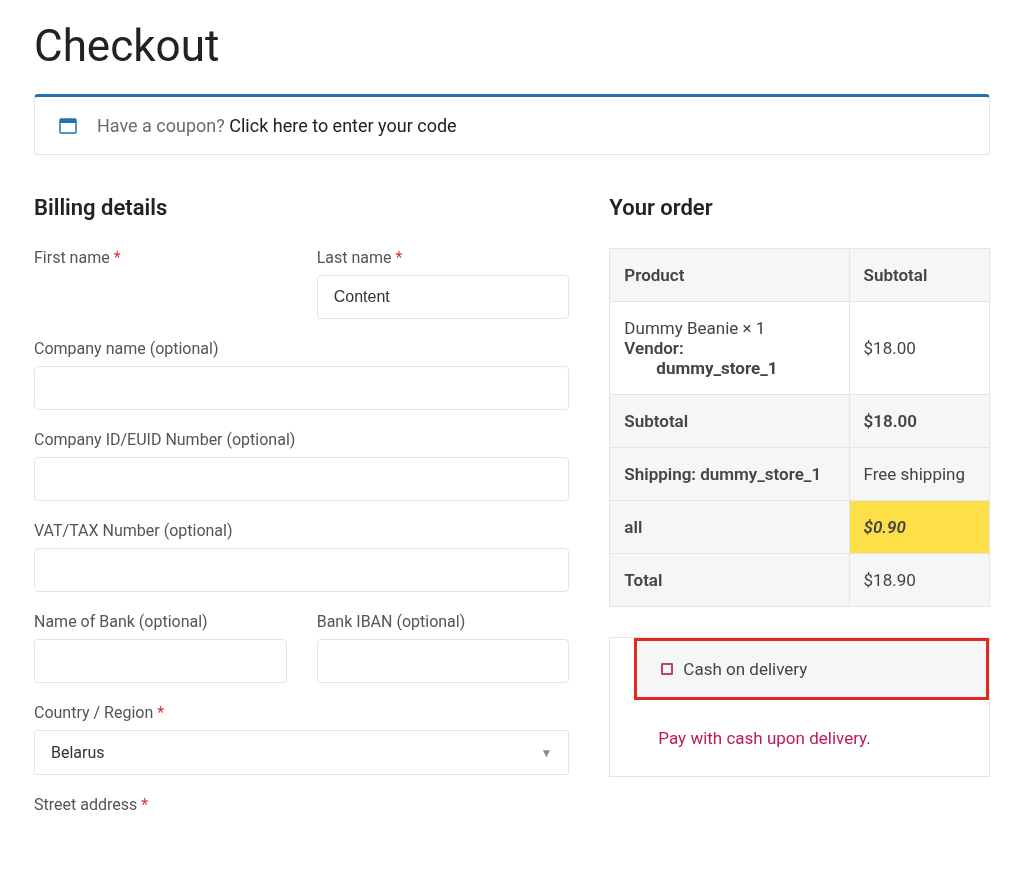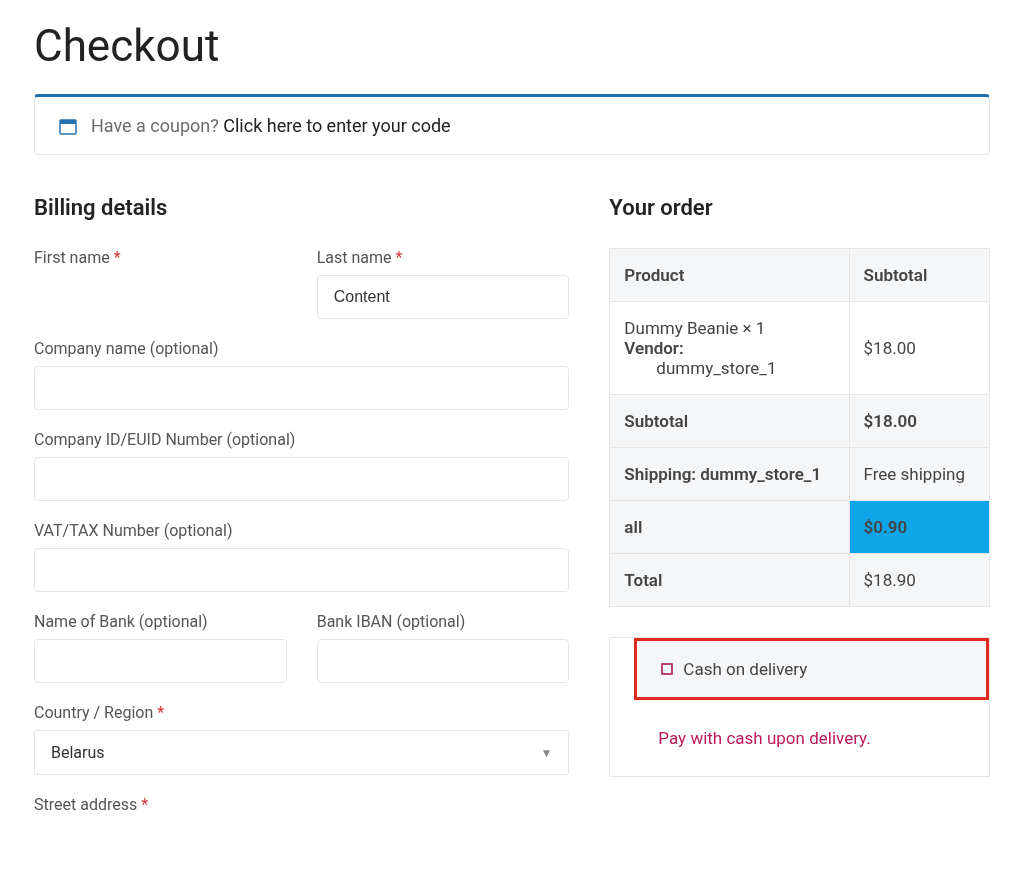--- a/index.html
+++ b/index.html
@@ -18,22 +18,22 @@
       font-weight: 400;
       color: #222;
       margin-bottom: 22px;
     }
     .coupon-bar {
       border: 1px solid #e5e5e5;
       border-top: 3px solid #2271b1;
       border-radius: 4px;
       padding: 18px 24px;
       display: flex;
-      align-items: flex-end;
-      gap: 14px;
+      align-items: center;
+      gap: 20px;
       margin-bottom: 40px;
     }
     .coupon-icon {
       width: 18px;
       height: 18px;
       display: inline-flex;
       align-items: center;
       justify-content: center;
     }
     .coupon-icon svg {
@@ -148,21 +148,21 @@
         width: 63%;
     }
     .subtotal-col {
         width: 37%;
     }
     .vendor-line {
       font-weight: 600;
       color: #444;
     }
     .vendor-name {
-        font-weight: 400;
+        font-weight: 700;
         margin-left: 32px;
     }
     .payment-option {
       padding: 18px 24px;
       display: flex;
       align-items: center;
       gap: 10px;
       border: 3px solid #e02a1f;
     }
     .payment-radio {
@@ -290,21 +290,21 @@
       <tr class="data-row grey">
         <th>Subtotal</th>
         <td style="font-weight:600;background:#f5f6f8;">$18.00</td>
       </tr>
       <tr class="data-row grey">
         <th>Shipping: dummy_store_1</th>
         <td style="background:#f5f6f8;">Free shipping</td>
       </tr>
       <tr class="data-row grey">
         <th>all</th>
-        <td style="font-weight:600;background:#0ea5e9;">$0.90</td>
+        <td style="font-weight:600;background:#fde047;font-style:italic;">$0.90</td>
       </tr>
       <tr class="data-row grey">
         <th>Total</th>
         <td style="font-weight:400;background:#f5f6f8;">$18.90</td>
       </tr>
     </tbody>
       </table>
 
     <div class="payment-wrapper">
       <div class="payment-option-outer">

